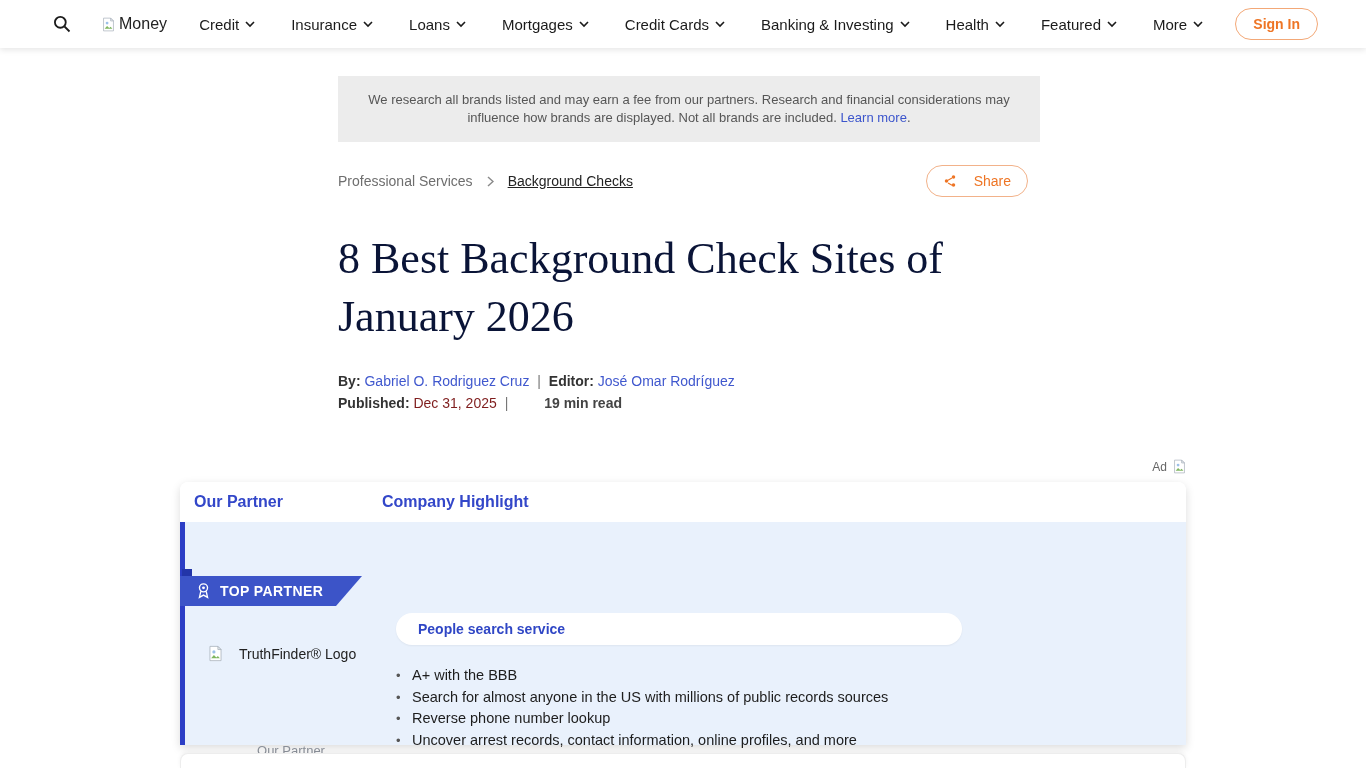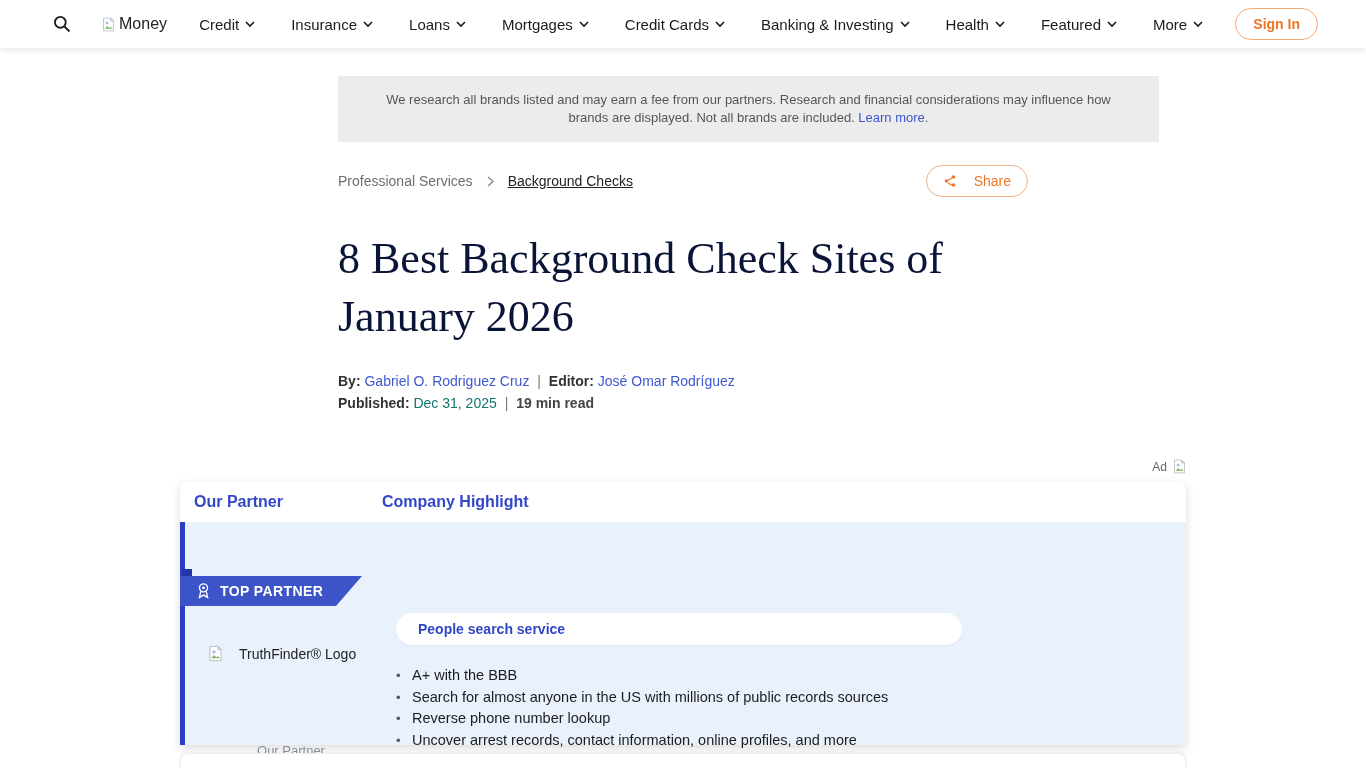--- a/index.html
+++ b/index.html
@@ -12,43 +12,43 @@
             box-shadow:0 2px 6px rgba(0,0,0,.10); display:flex; align-items:center; z-index:10; }
   .search-btn { margin-left:50px; width:24px; height:24px; cursor:pointer; display:flex; align-items:center; justify-content:center; }
   .logo { margin-left:26px; display:flex; align-items:center; gap:2px; cursor:pointer; }
   .logo-alt { font-size:16px; color:#222; }
   .nav { flex:1; display:flex; justify-content:center; align-items:center; gap:36px; }
   .nav-item { display:flex; align-items:center; gap:6px; font-size:15px; color:#1b1b1b; cursor:pointer; white-space:nowrap; }
   .signin { margin-right:48px; border:1px solid #f3a877; border-radius:20px; padding:7px 17px;
             color:#ee7525; font-size:14px; font-weight:bold; background:#fff; cursor:pointer; white-space:nowrap; }
 
   
-  .disclaimer { position:absolute; left:338px; top:76px; width:821px; background:#ececec;
+  .disclaimer { position:absolute; left:338px; top:76px; width:702px; background:#ececec;
                 padding:15px 30px; text-align:center; font-size:13px; line-height:18px; color:#565656; }
   .disclaimer a { color:#3c55cc; text-decoration:none; cursor:pointer; }
 
   
   .crumb-row { position:absolute; left:338px; top:163px; width:690px; height:36px;
                display:flex; align-items:center; justify-content:space-between; }
   .crumbs { display:flex; align-items:center; gap:14px; font-size:14px; }
   .crumb-parent { color:#6e6e6e; cursor:pointer; }
   .crumb-current { color:#222; font-weight:500; text-decoration:underline; cursor:pointer; }
   .share-btn { display:flex; align-items:center; gap:17px; border:1px solid #f2b28a; border-radius:20px;
                padding:7px 16px; color:#ee7525; font-size:14px; background:#fff; cursor:pointer; }
 
   
   .title { position:absolute; left:338px; top:230px; width:692px;
            font-family:"Liberation Serif", serif; font-weight:400; font-size:44px; line-height:58px; color:#0a1437; }
   .byline { position:absolute; left:338px; top:373px; font-size:14px; color:#333; }
   .byline b { font-weight:bold; color:#333; }
   .byline a { color:#4058ce; text-decoration:none; cursor:pointer; }
   .byline .sep { color:#777; padding:0 4px; }
   .publine { position:absolute; left:338px; top:395px; font-size:14px; color:#333; }
-  .pubdate { color:#0f766e; font-weight:normal; }
-  .readtime { font-weight:bold; color:#444; }
+  .pubdate { color:#7f1d1d; font-weight:normal; }
+  .readtime { font-weight:bold; color:#444;margin-left:28px; }
 
   
   .ad-row { position:absolute; left:182px; top:458px; width:1006px; text-align:right;
             display:flex; justify-content:flex-end; align-items:center; gap:4px; font-size:12px; color:#666; }
 
   
   .card { position:absolute; left:180px; top:482px; width:1006px; height:263px; background:#fff;
           border-radius:8px 8px 0 0; box-shadow:0 3px 10px rgba(0,0,0,.14); }
   .card-head { display:flex; height:40px; align-items:center; background:#fff; border-radius:8px 8px 0 0; }
   .card-head .col1 { width:202px; padding-left:14px; font-size:16px; font-weight:bold; color:#3347c9; }

